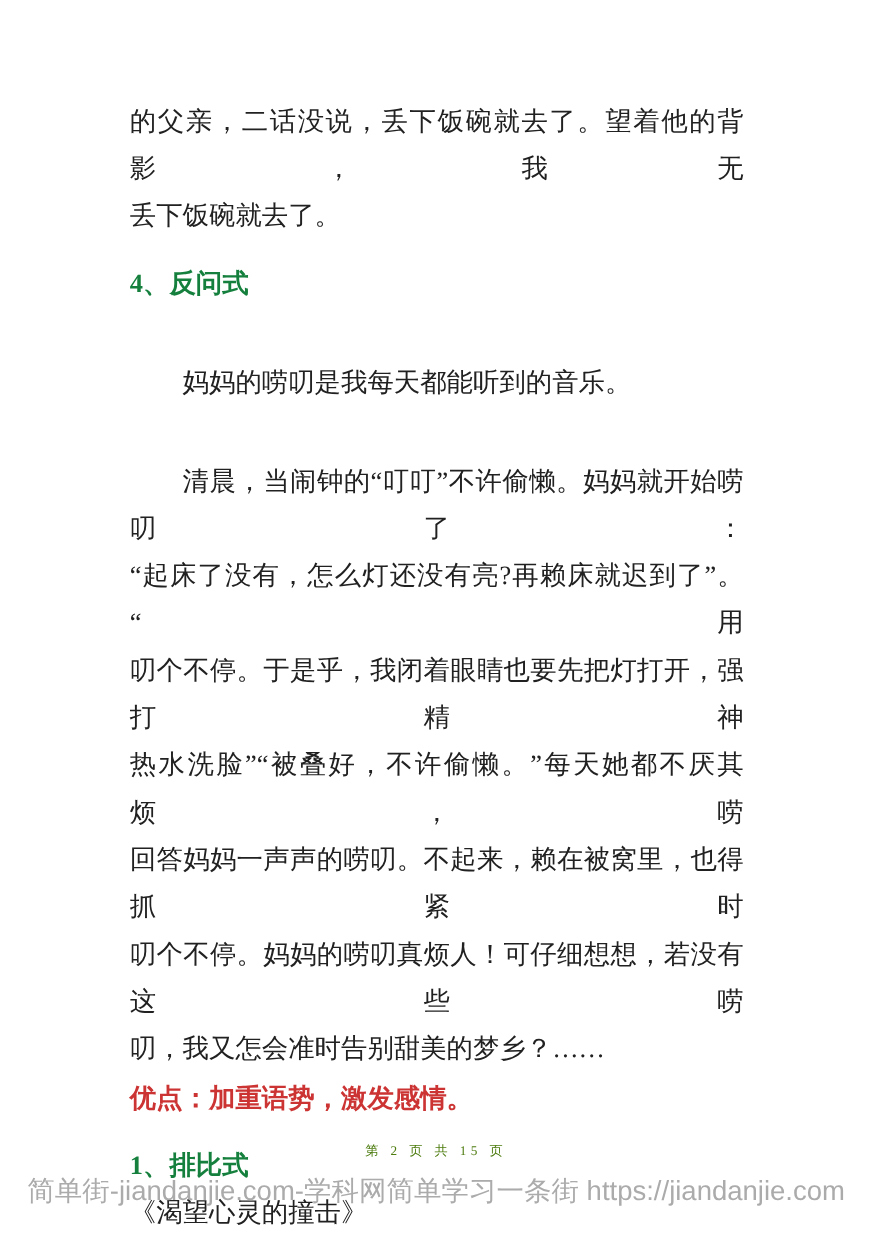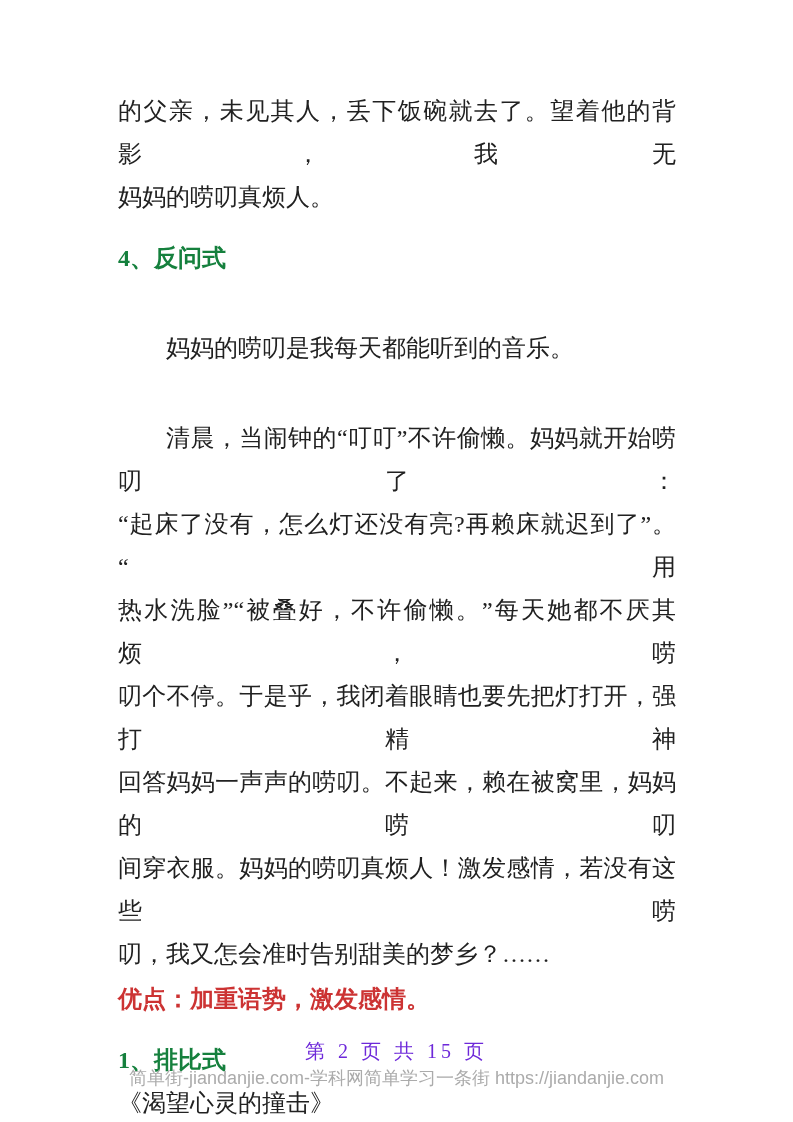--- a/index.html
+++ b/index.html
@@ -40,56 +40,56 @@
     font-weight: bold;
     margin-top: 18px;
     text-align: left;
   }
   .footer-pageno {
     position: absolute;
     top: 1038px;
     left: 0;
     width: 100%;
     text-align: center;
-    font-size: 20px;
+    font-size: 12px;
     letter-spacing: 4px;
-    color: #6d28d9;
+    color: #4d7c0f;
   }
   .watermark {
     position: absolute;
     top: 1066px;
     left: 0;
     width: 100%;
     text-align: center;
-    font-size: 18px;
+    font-size: 25px;
     color: #ababab;
     font-family: "Liberation Sans", "DejaVu Sans", sans-serif;
   }
 </style>
 </head>
 <body>
 
 <div class="page">
 
   <div class="content">
 
     <div>
-      <div class="line j">的父亲，未见其人，丢下饭碗就去了。望着他的背影，我无</div>
-      <div class="line">妈妈的唠叨真烦人。</div>
+      <div class="line j">的父亲，二话没说，丢下饭碗就去了。望着他的背影，我无</div>
+      <div class="line">丢下饭碗就去了。</div>
     </div>
 
     <div class="heading">4、反问式</div>
     <div class="line ind">妈妈的唠叨是我每天都能听到的音乐。</div>
     <div>
       <div class="line ind j">清晨，当闹钟的“叮叮”不许偷懒。妈妈就开始唠叨了：</div>
       <div class="line j">“起床了没有，怎么灯还没有亮?再赖床就迟到了”。“用</div>
+      <div class="line j">叨个不停。于是乎，我闭着眼睛也要先把灯打开，强打精神</div>
       <div class="line j">热水洗脸”“被叠好，不许偷懒。”每天她都不厌其烦，唠</div>
-      <div class="line j">叨个不停。于是乎，我闭着眼睛也要先把灯打开，强打精神</div>
-      <div class="line j">回答妈妈一声声的唠叨。不起来，赖在被窝里，妈妈的唠叨</div>
-      <div class="line j">间穿衣服。妈妈的唠叨真烦人！激发感情，若没有这些唠</div>
+      <div class="line j">回答妈妈一声声的唠叨。不起来，赖在被窝里，也得抓紧时</div>
+      <div class="line j">叨个不停。妈妈的唠叨真烦人！可仔细想想，若没有这些唠</div>
       <div class="line">叨，我又怎会准时告别甜美的梦乡？……</div>
     </div>
     <div class="merit">优点：加重语势，激发感情。</div>
 
     <div class="heading">1、排比式</div>
     <div class="line">《渴望心灵的撞击》</div>
     <div>
       <div class="line ind j">绿叶，渴望阳光的呵护；花儿，渴望流水的滋润；森林，</div>
 
     </div>

